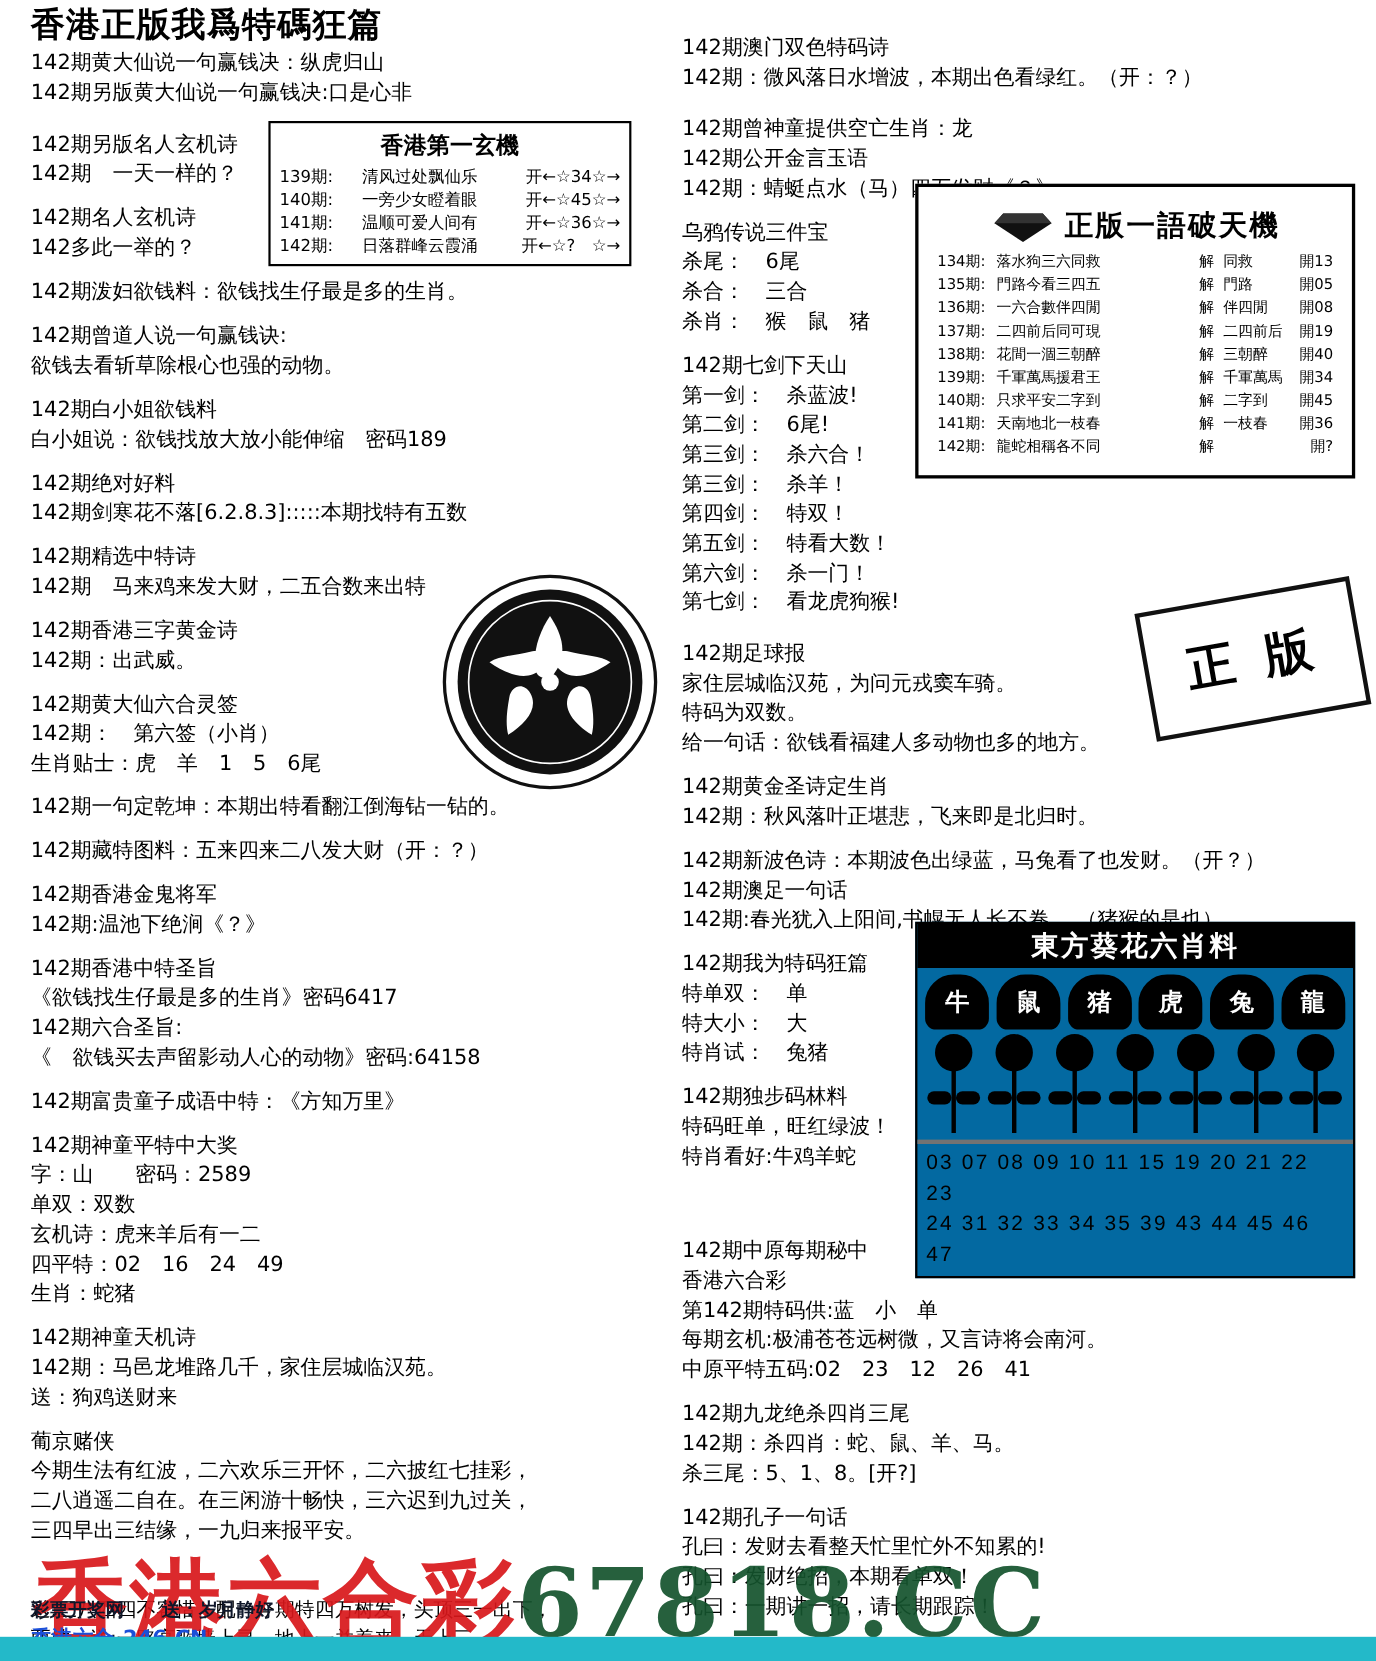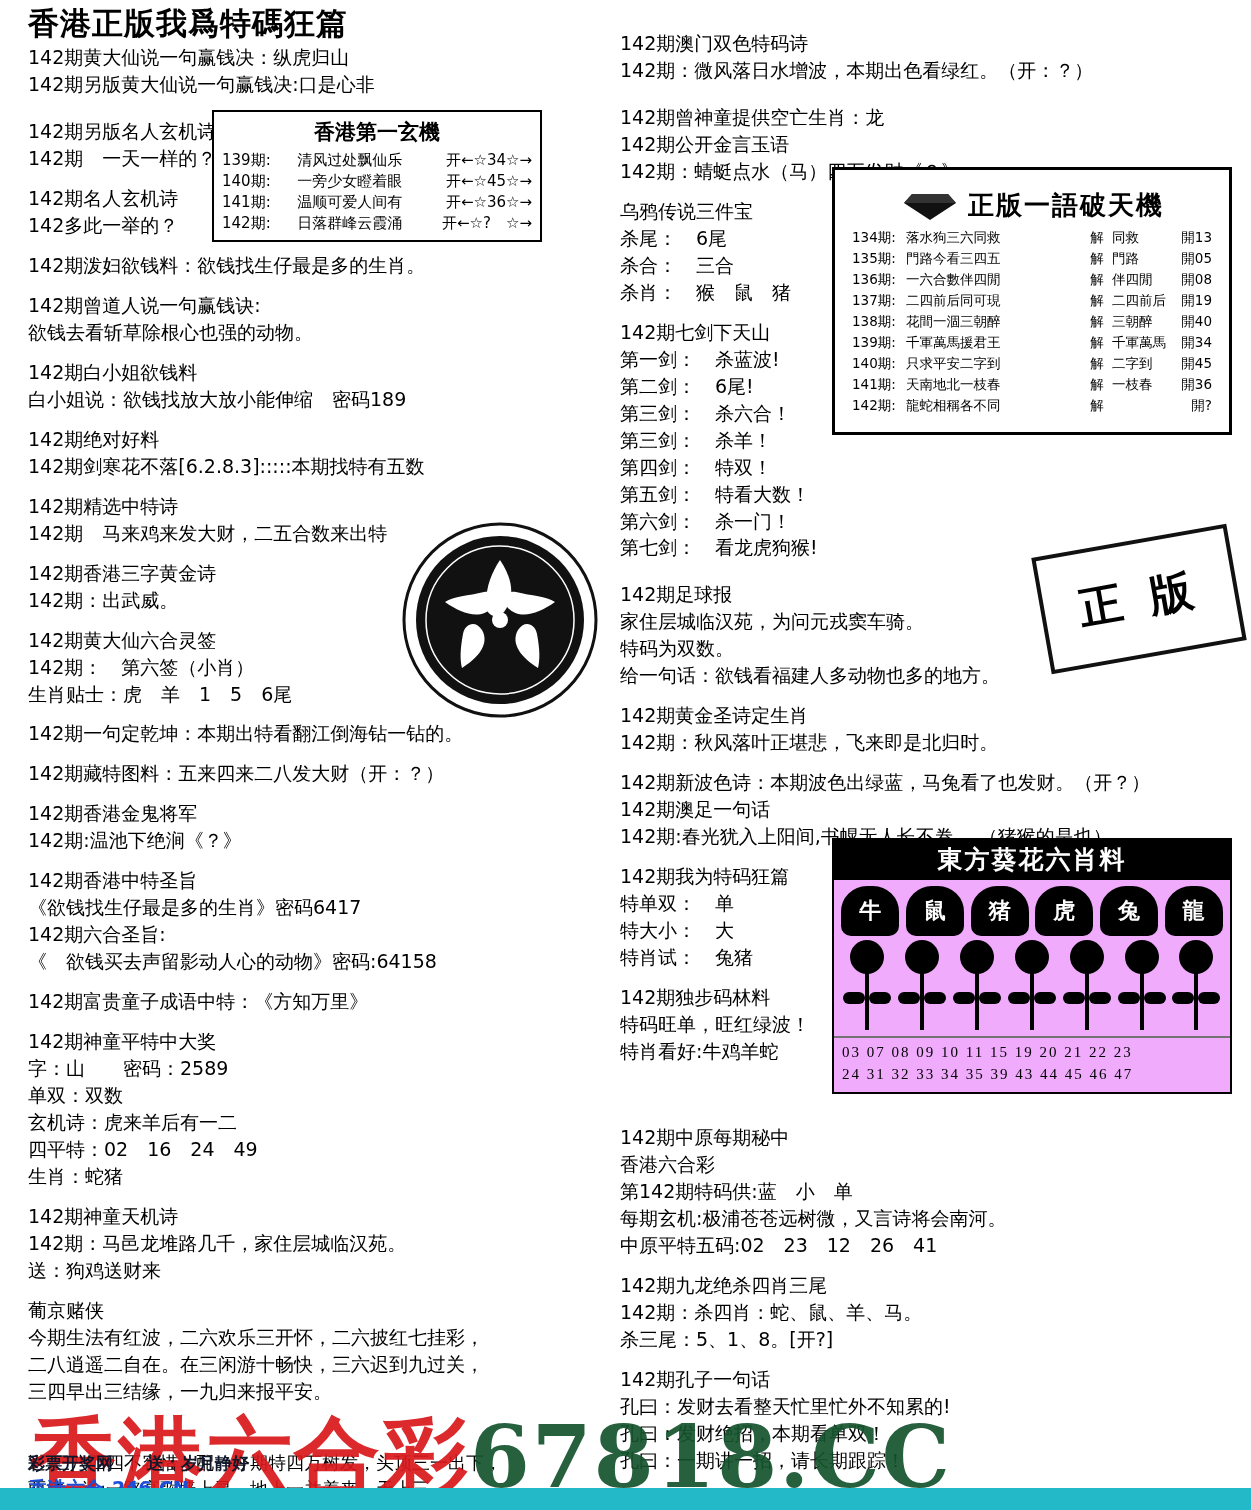--- a/index.html
+++ b/index.html
@@ -20,21 +20,21 @@
     font-size:31px;font-weight:bold;letter-spacing:1px;
     margin:6px 0 4px 0;line-height:1.1;
     font-family:"DejaVu Serif","Liberation Serif",serif;
   }
   .line{font-size:19px;line-height:1.42;white-space:pre-wrap;}
   .blk{margin-bottom:13px;}
   .sp{height:7px;}
 
   
   .box1{
-    position:absolute;left:212px;top:110px;width:330px;
+    position:absolute;left:244px;top:110px;width:330px;
     border:2px solid #000;background:#fff;padding:4px 6px 6px 6px;
     box-sizing:border-box;
   }
   .box1 h3{
     margin:2px 0 4px 0;font-size:21px;font-weight:bold;text-align:center;
     font-family:"DejaVu Serif","Liberation Serif",serif;
   }
   .box1 table{width:100%;border-collapse:collapse;font-size:15px;}
   .box1 td{padding:1px 2px;white-space:nowrap;}
   .box1 .c1{width:58px;}
@@ -77,21 +77,21 @@
     background:#fff;
   }
   .stamp span{
     font-size:44px;font-weight:bold;letter-spacing:6px;
     font-family:"DejaVu Serif","Liberation Serif",serif;
   }
 
   
   .box3{
     position:absolute;left:212px;top:838px;width:400px;
-    border:2px solid #000;background:#f0abfc;box-sizing:border-box;
+    border:2px solid #000;background:#0369a1;box-sizing:border-box;
   }
   .box3 .hd{
     background:#000;color:#fff;text-align:center;
     font-size:25px;font-weight:bold;letter-spacing:2px;padding:3px 0 4px 0;
     font-family:"DejaVu Serif","Liberation Serif",serif;
   }
   .box3 .zodiac{
     display:flex;justify-content:space-around;padding:6px 4px 2px 4px;
   }
   .box3 .zodiac div{
@@ -108,22 +108,22 @@
   }
   .box3 .flowers .fl .stem{
     position:absolute;left:24px;top:32px;width:4px;height:58px;background:#000;
   }
   .box3 .flowers .fl .lf1,.box3 .flowers .fl .lf2{
     position:absolute;top:52px;width:22px;height:12px;background:#000;border-radius:12px;
   }
   .box3 .flowers .fl .lf1{left:2px;}
   .box3 .flowers .fl .lf2{left:28px;}
   .box3 .nums{
-    border-top:2px solid #737373;padding:4px 8px 6px 8px;
-    font-size:15px;font-family:Liberation Serif, serif;
+    border-top:4px solid #737373;padding:4px 8px 6px 8px;
+    font-size:19px;font-family:Liberation Sans, sans-serif;
     letter-spacing:2px;line-height:1.45;
   }
 
   
   .wm-main{
     position:absolute;left:30px;top:1400px;width:1200px;
     font-size:86px;font-weight:bold;color:#d8171b;
     font-family:"DejaVu Serif","Liberation Serif",serif;
     letter-spacing:2px;white-space:nowrap;
     opacity:.92;

